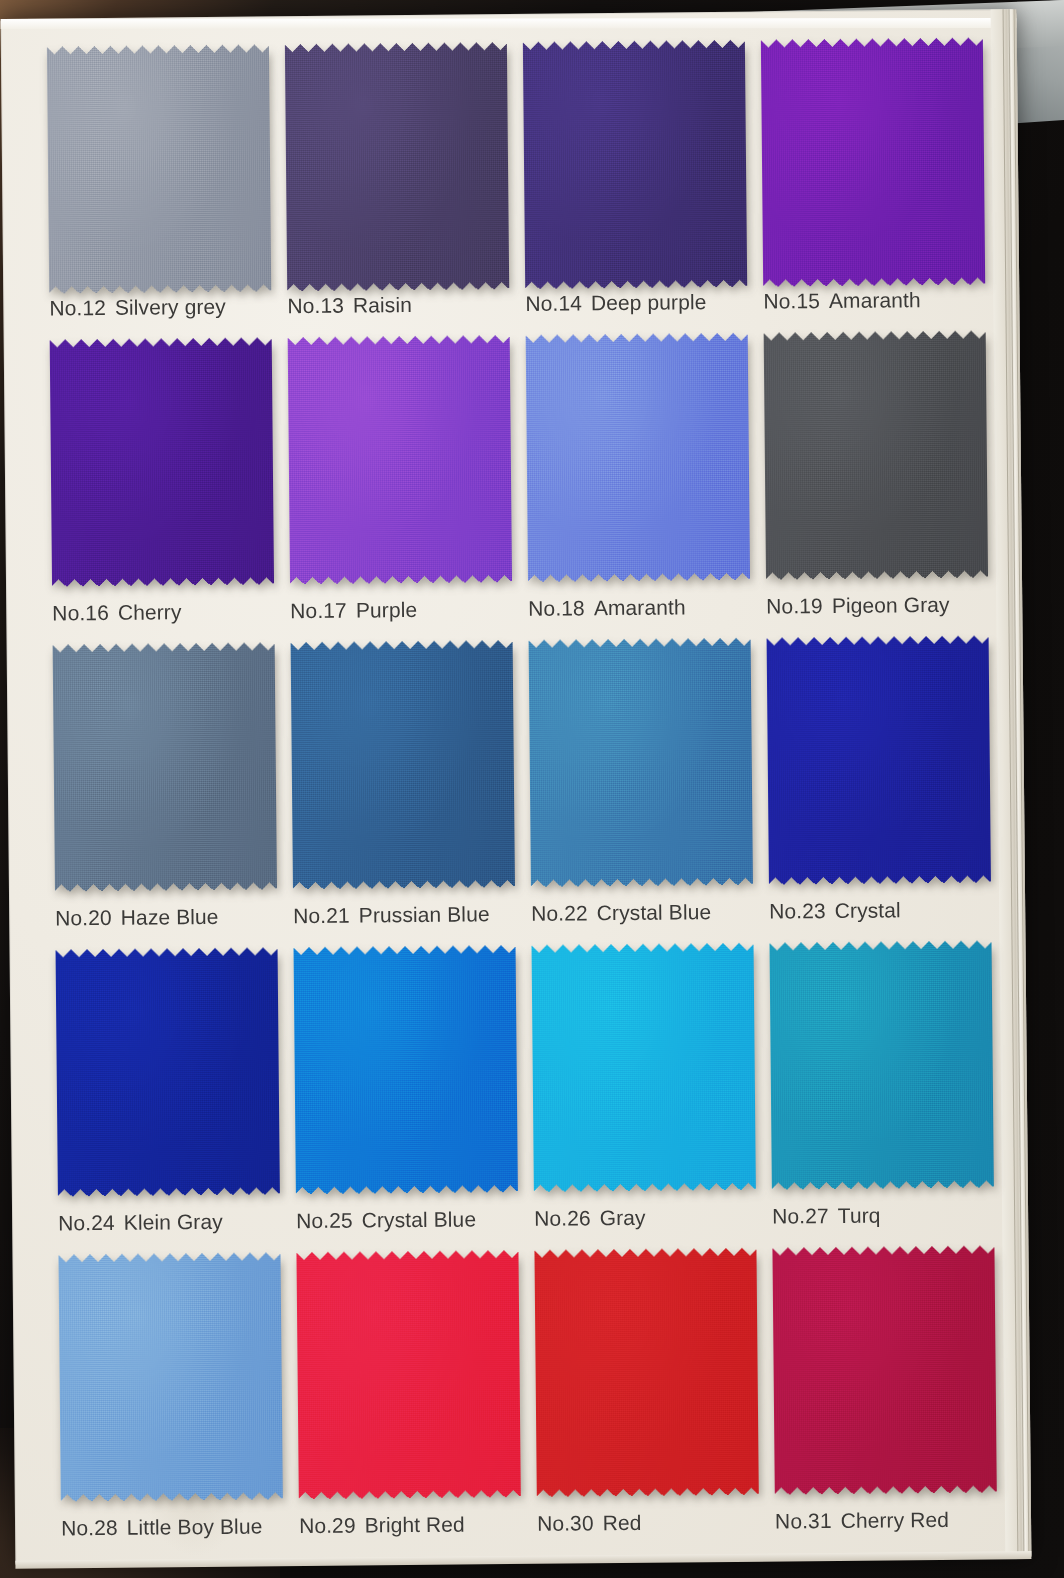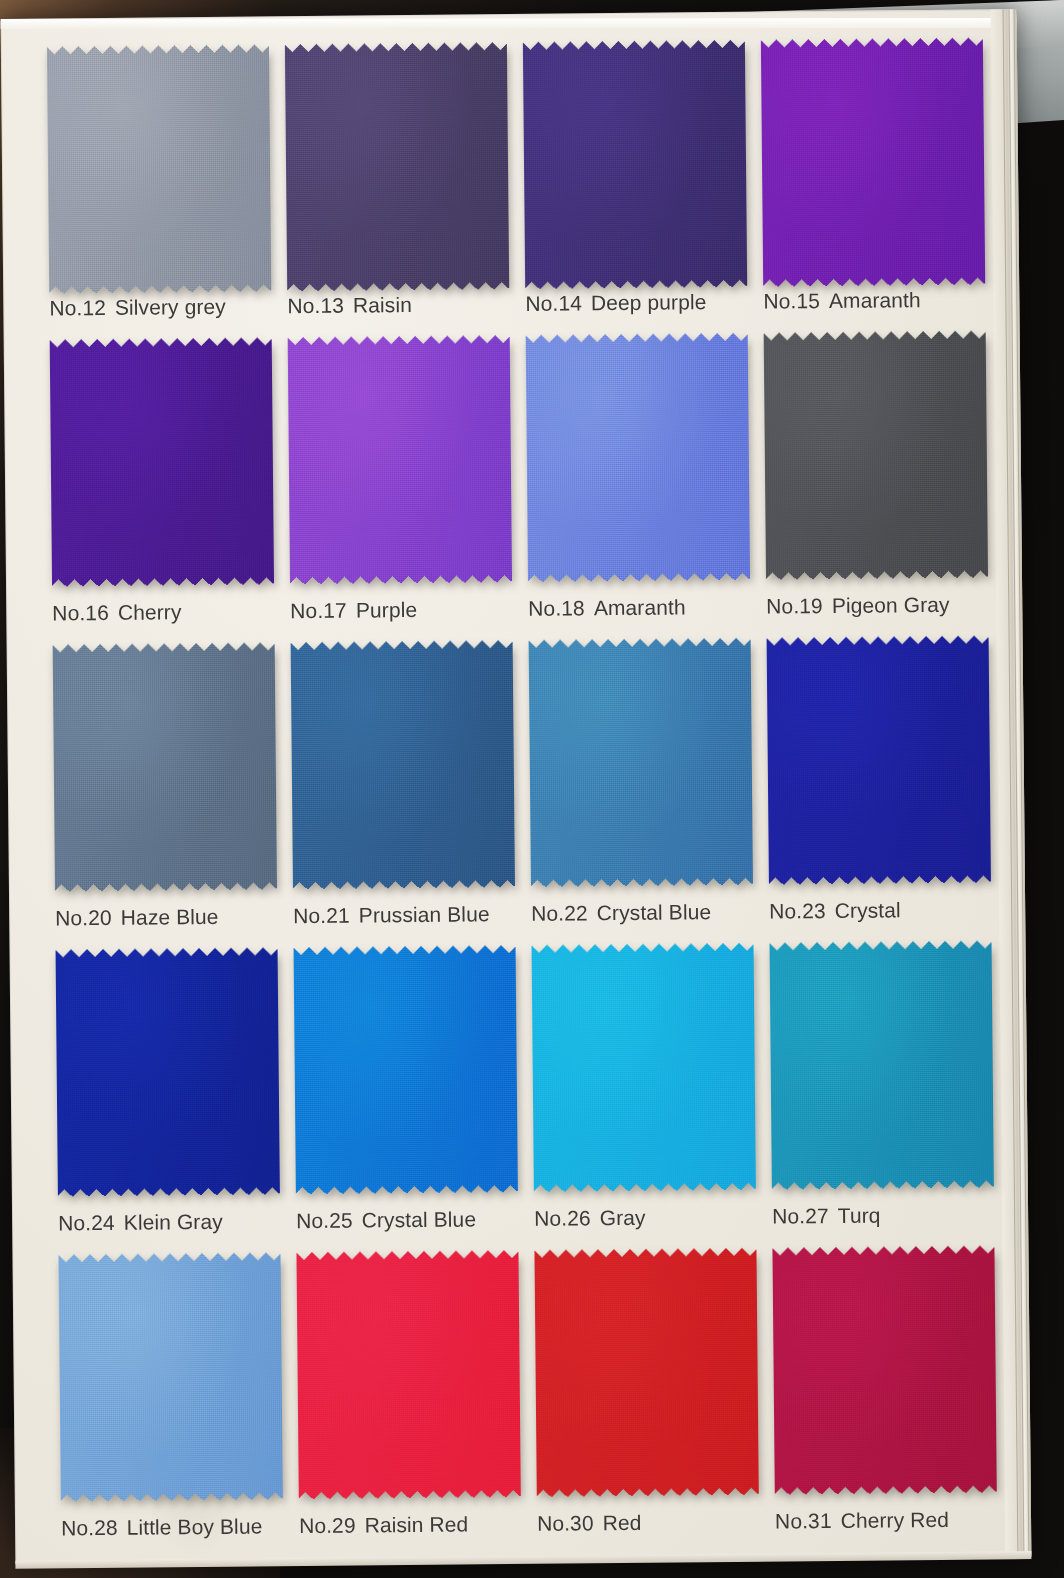--- a/index.html
+++ b/index.html
@@ -289,21 +289,21 @@
         </div>
         <div class="label" style="color: rgb(59, 58, 56);">
           <span class="no">No.28</span><span>Little Boy Blue</span>
         </div>
       </div>
       <div class="cell r5 c2">
         <div class="swatch-wrap">
           <div class="swatch" style="background: rgb(232, 32, 63);"></div>
         </div>
         <div class="label" style="color: rgb(59, 58, 56);">
-          <span class="no">No.29</span><span>Raisin Red</span>
+          <span class="no">No.29</span><span>Bright Red</span>
         </div>
       </div>
       <div class="cell r5 c3">
         <div class="swatch-wrap">
           <div class="swatch" style="background: rgb(207, 31, 35);"></div>
         </div>
         <div class="label" style="color: rgb(59, 58, 56);">
           <span class="no">No.30</span><span>Red</span>
         </div>
       </div>

